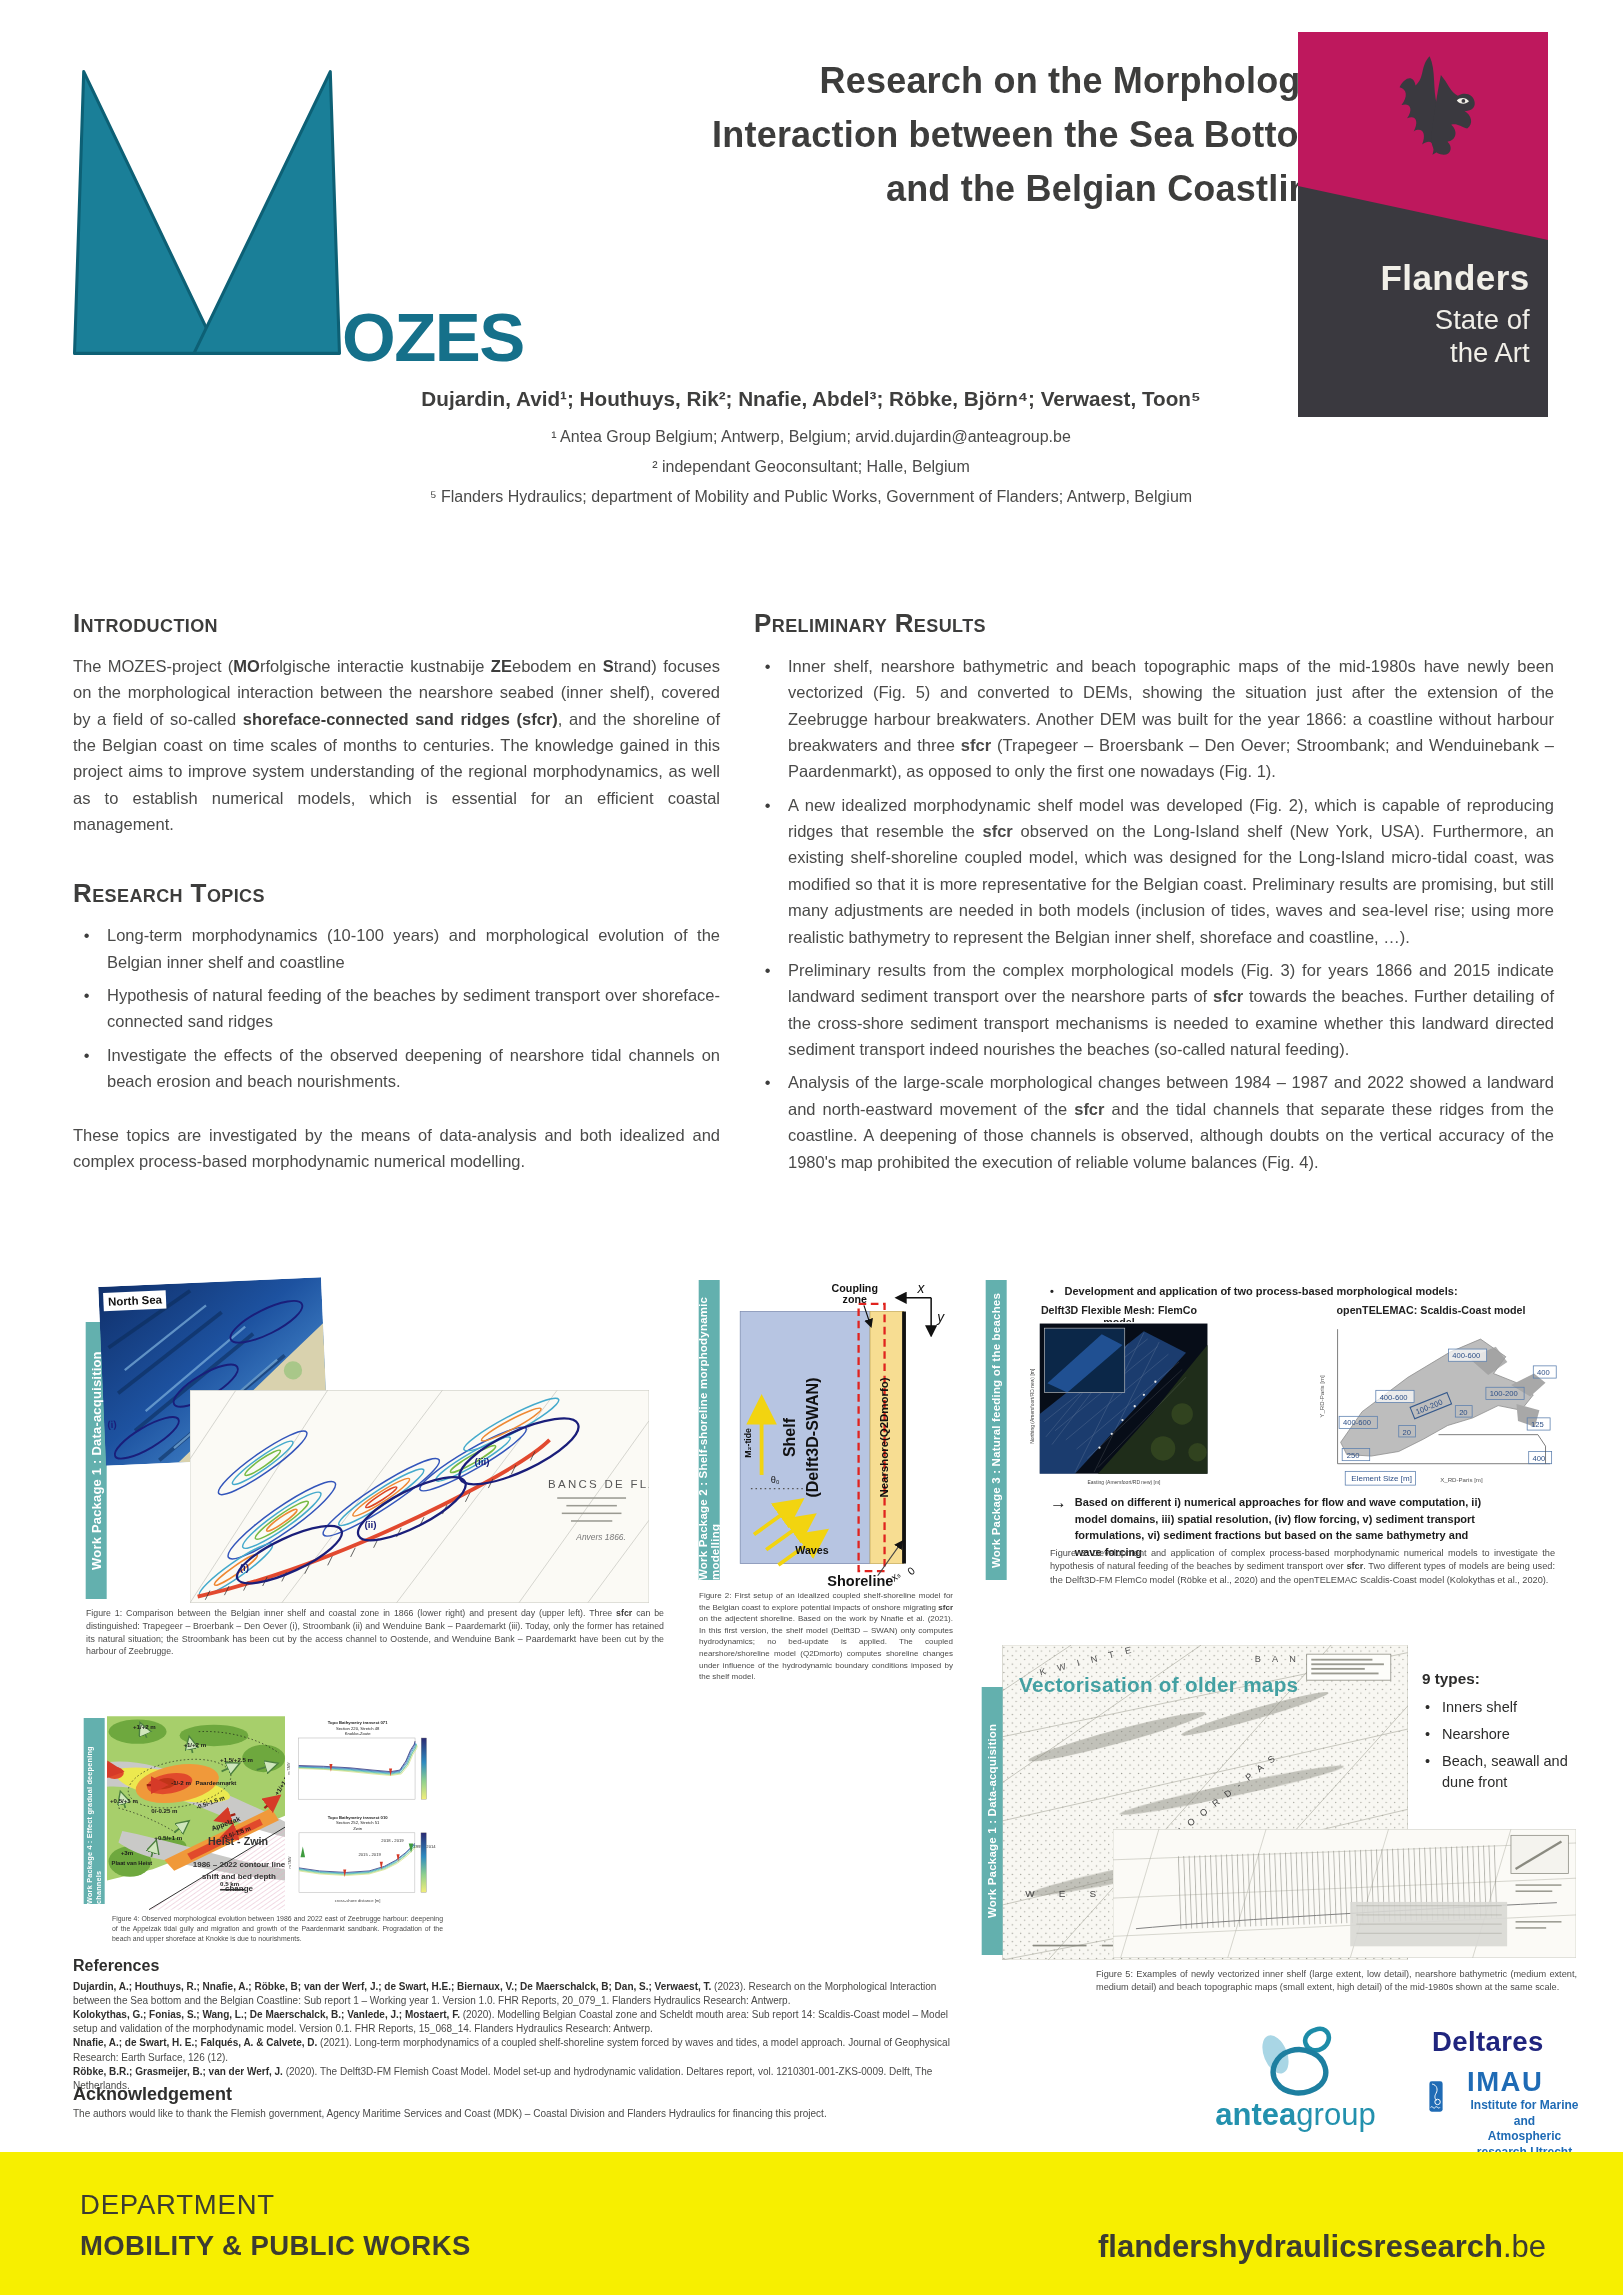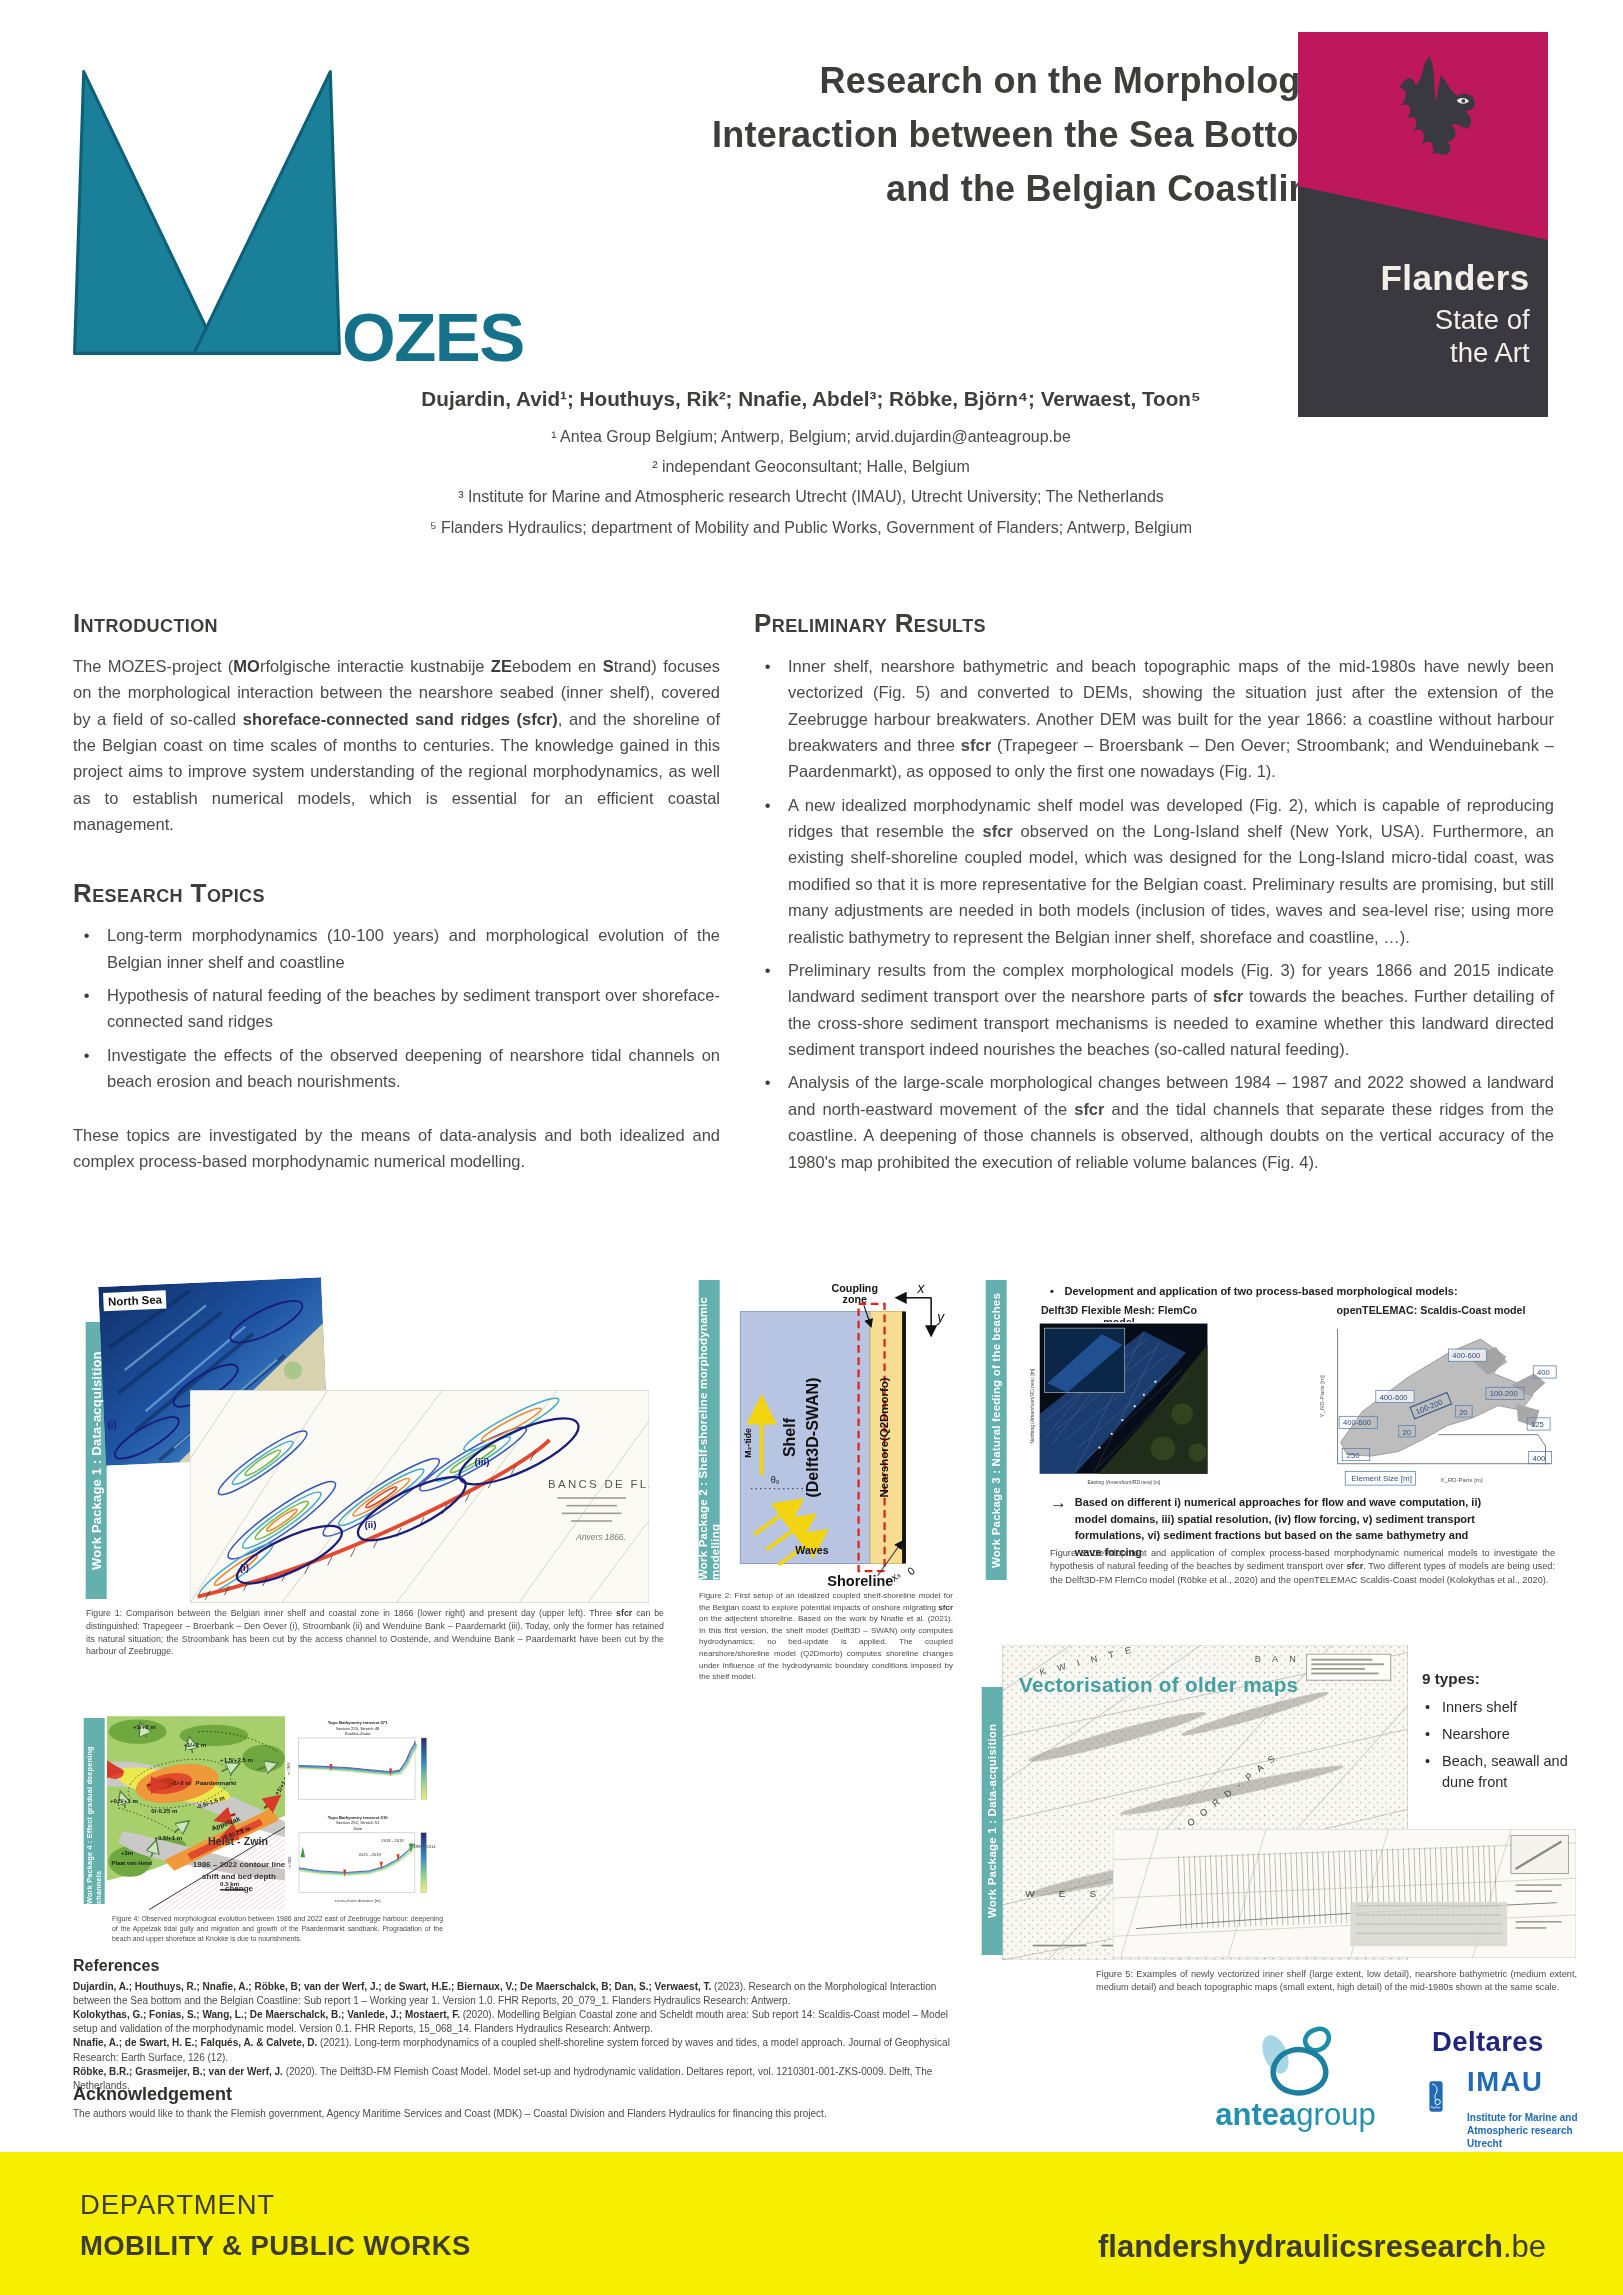--- a/index.html
+++ b/index.html
@@ -63,21 +63,21 @@
   #ack h3{margin:0 0 3.1px 0;font-size:18px;color:#2e2e2d;}
   #ack p{margin:0;font-size:10px;color:#4a4a49;}
   
   #antea{position:absolute;left:1194px;top:2022px;width:203px;height:111px;text-align:center;}
   .antea-txt{font-size:31px;color:#2391ae;margin-top:-4.6px;}
   .antea-txt .b{font-weight:700;}
   #deltares{position:absolute;left:1432px;top:2026px;font-size:27.5px;font-weight:700;color:#20257e;letter-spacing:0.4px;}
   #imau{position:absolute;left:1429px;top:2066px;width:153px;}
   .imau-row{display:flex;align-items:flex-start;gap:24px;}
   .imau-word{font-size:27.5px;font-weight:700;color:#1f6bb5;letter-spacing:1.5px;}
-  .imau-sub{font-size:10px;font-weight:700;color:#1f6bb5;line-height:1.3;margin-top:13px;text-align:left;width:115px;}
+  .imau-sub{font-size:12px;font-weight:700;color:#1f6bb5;line-height:1.3;margin-top:0;text-align:center;width:115px;}
   
   #footer{position:absolute;left:0;top:2152px;width:1624px;height:143px;background:#f7ef00;}
   .ft-dept1{position:absolute;left:80px;top:37px;font-size:27.5px;font-weight:300;color:#3c3c32;letter-spacing:0.8px;}
   .ft-dept2{position:absolute;left:80px;top:78px;font-size:27.5px;font-weight:700;color:#3c3c32;letter-spacing:0.4px;}
   .ft-site{position:absolute;right:78px;top:77px;font-size:31px;color:#3c3c32;}
   .ft-site .b{font-weight:700;}
   svg text{font-family:"Liberation Sans","DejaVu Sans",sans-serif;}
 </style>
 </head>
 <body>
@@ -110,21 +110,20 @@
     <div class="fl-name">Flanders</div>
     <div class="fl-tag">State of</div>
     <div class="fl-tag">the Art</div>
   </div>
 </div>
 
 <div id="authors-block">
   <div class="authors-line">Dujardin, Avid¹; Houthuys, Rik²; Nnafie, Abdel³; Röbke, Björn⁴; Verwaest, Toon⁵</div>
   <div class="affil-line">¹ Antea Group Belgium; Antwerp, Belgium; arvid.dujardin@anteagroup.be</div>
   <div class="affil-line">² independant Geoconsultant; Halle, Belgium</div>
-  <div class="affil-line">³ Institute for Marine and Atmospheric research Utrecht (IMAU), Utrecht University; The Netherlands</div>
   <div class="affil-line">⁵ Flanders Hydraulics; department of Mobility and Public Works, Government of Flanders; Antwerp, Belgium</div>
 </div>
 
 <div id="col-left">
   <h2 class="sec-h">Introduction</h2>
   <p class="body-text"><span>The MOZES-project (</span><b>MO</b><span>rfolgische interactie kustnabije </span><b>ZE</b><span>ebodem en </span><b>S</b><span>trand) focuses on the morphological interaction between the nearshore seabed (inner shelf), covered by a field of so-called </span><b>shoreface-connected sand ridges (sfcr)</b><span>, and the shoreline of the Belgian coast on time scales of months to centuries. The knowledge gained in this project aims to improve system understanding of the regional morphodynamics, as well as to establish numerical models, which is essential for an efficient coastal management.</span></p>
   <h2 class="sec-h mt">Research Topics</h2>
   <ul class="bul">
     <li>Long-term morphodynamics (10-100 years) and morphological evolution of the Belgian inner shelf and coastline</li>
     <li>Hypothesis of natural feeding of the beaches by sediment transport over shoreface-connected sand ridges</li>

